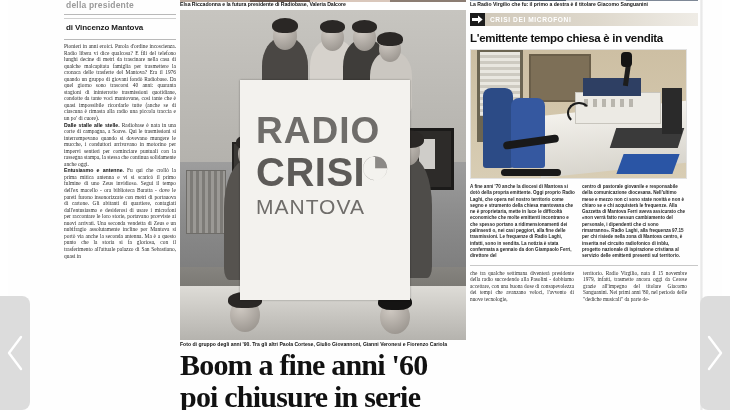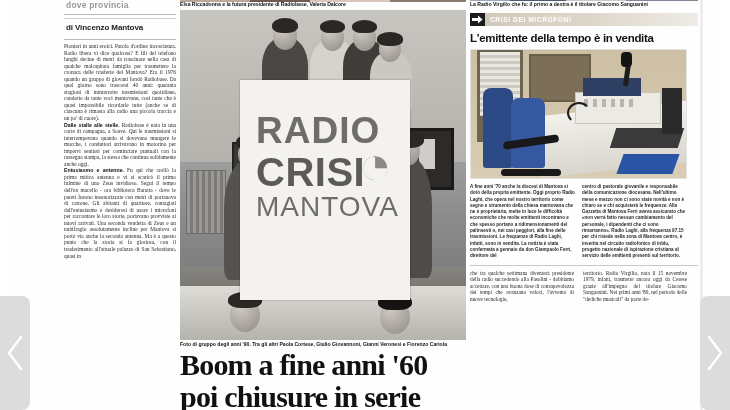--- a/index.html
+++ b/index.html
@@ -124,21 +124,21 @@
   .sign {
     position: absolute; left: 60px; top: 70px; width: 170px; height: 220px;
     background: #f3f2ee; box-shadow: 0 0 2px rgba(0,0,0,.35);
   }
   .sign .l1, .sign .l2, .sign .l3 {
     font-family: "Liberation Sans", sans-serif;
     color: #6f6d6a; text-align: left; padding-left: 16px;
   }
   .sign .l1 { font-size: 37px; letter-spacing: 1px; margin-top: 32px; line-height: 38px; font-weight: 700;}
   .sign .l2 { font-size: 40px; font-weight: bold; letter-spacing: .5px; line-height: 44px; color:#5d5b58;}
-  .sign .l3 { font-size: 28px; letter-spacing: 1px; line-height: 26px; color:#6f6d6a;}
+  .sign .l3 { font-size: 21px; letter-spacing: 1px; line-height: 26px; color:#6f6d6a;}
   .sign .qmark {
     position: absolute; right: 18px; top: 52px;
     font-family: "Liberation Sans", sans-serif;
     font-size: 56px; color: #8b8986; font-weight: 300;
   }
   .cap-bottom {
     font-family: "Liberation Sans", sans-serif;
     font-weight: bold; font-size: 5.1px; color: #111; line-height: 8px;
     margin-top: 2px; white-space: nowrap; overflow: hidden;
   }
@@ -238,21 +238,21 @@
 </head>
 <body>
 
 <div id="viewer">
 
   <div id="page-sheet">
 
     <div class="gutter-line" style="left:692px"></div>
 
     <div class="col-left">
-      <div class="overline-frag">dove provincia</div>
+      <div class="overline-frag">della presidente</div>
       <div class="rule-thin"></div>
       <div class="rule-hair"></div>
       <div class="byline">di Vincenzo Mantova</div>
       <div class="rule-thin"></div>
 
       <div class="body-text para">Pionieri in anni eroici. Parola d'ordine incoscienza. Radio libera vi dice qualcosa? E fili del telefono lunghi decine di metri da trascinare nella casa di qualche malcapitata famiglia per trasmettere la cronaca delle trasferte del Mantova? Era il 1976 quando un gruppo di giovani fondò Radiobase. Da quel giorno sono trascorsi 40 anni: quaranta stagioni di ininterrotte trasmissioni quotidiane, condotte da tante voci mantovane, così tante che è quasi impossibile ricordarle tutte (anche se di ciascuna è rimasta alla radio una piccola traccia e un po' di cuore).</div>
       <div class="body-text para">
         <b class="lead-in">Dalle stalle alle stelle.</b>
         <span>Radiobase è nata in una corte di campagna, a Soave. Qui le trasmissioni si interrompevano quando si dovevano mungere le mucche, i conduttori arrivavano in motorino per impervi sentieri per cominciare puntuali con la rassegna stampa, la stessa che continua solidamente anche oggi.</span>
       </div>
@@ -339,21 +339,21 @@
 
       <div class="kicker-bar">
         <div class="kicker-arrow">
           <svg width="11" height="9" viewBox="0 0 11 9">
             <path d="M0 3 L6 3 L6 0.6 L10.6 4.5 L6 8.4 L6 6 L0 6 Z" fill="#ffffff"></path>
           </svg>
         </div>
         <div class="kicker-label">CRISI DEI MICROFONI</div>
       </div>
 
-      <div class="sub-headline">L'emittente della tempo è in vendita</div>
+      <div class="sub-headline">L'emittente tempo chiesa è in vendita</div>
 
       <div class="photo-studio">
         <div class="ps-wall"></div>
         <div class="ps-winframe"></div>
         <div class="ps-blind"></div>
         <div class="ps-board"></div>
         <div class="ps-desk"></div>
         <div class="ps-console"></div>
         <div class="ps-mixer"></div>
         <div class="ps-mic"></div>

